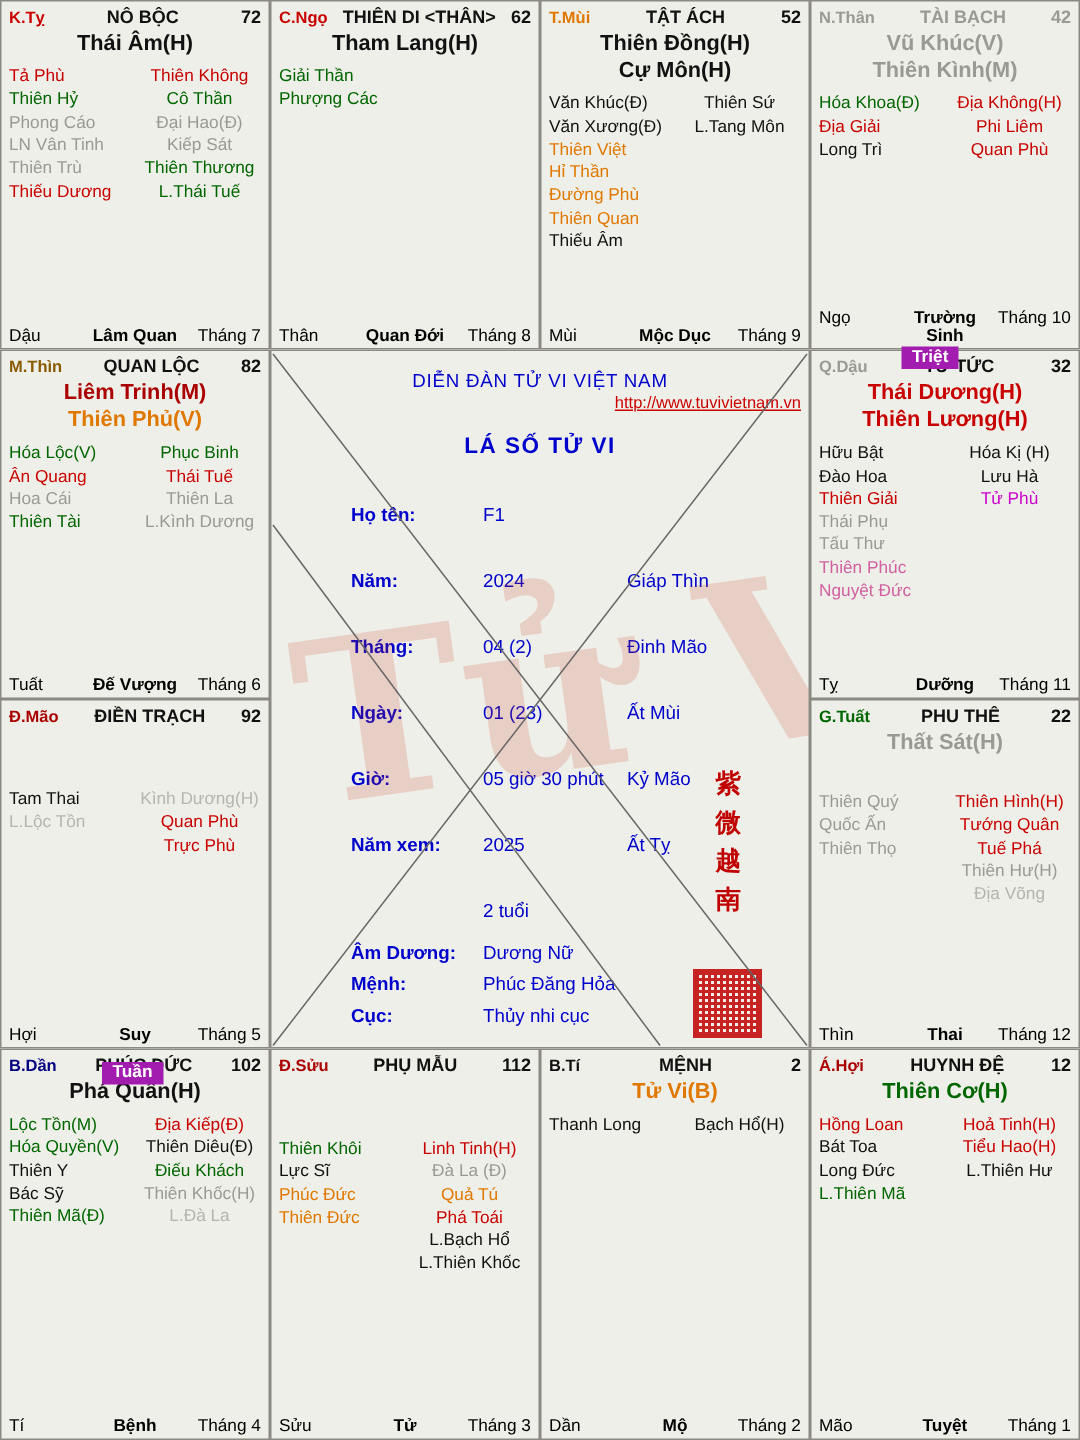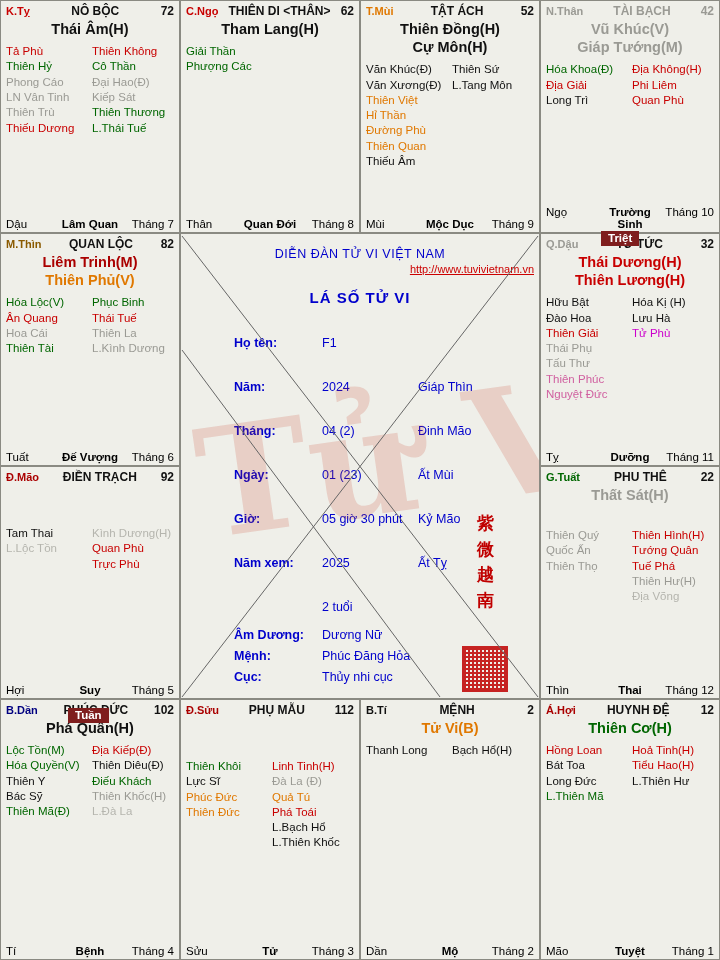--- a/index.html
+++ b/index.html
@@ -39,21 +39,21 @@
   .pnum { font-weight:bold; font-size:12px; }
   
   .mainstars { text-align:center; margin-top:2px; line-height:1.25; }
   .mainstars div { font-weight:bold; font-size:14.5px; }
   
   .cols {
     display:flex; margin-top:6px; gap:4px;
   }
   .col { width:50%; line-height:1.33; }
   .col div { font-size:11.5px; white-space:nowrap; }
-  .colR { text-align:left; }
+  .colR { text-align:center; }
   
   .pfoot {
     position:absolute; left:0; right:0; bottom:2px;
     display:flex; align-items:baseline; font-size:11.5px; padding:0 5px;
   }
   .pfoot .fl { width:32%; text-align:left; }
   .pfoot .fc { width:36%; text-align:center; font-weight:bold; }
   .pfoot .fr { width:32%; text-align:right; }
 
   
@@ -65,21 +65,21 @@
   .c-dkblue { color:#000080; }
   .c-black { color:#111111; }
   .c-gray { color:#9a9a94; }
   .c-ltgray { color:#b5b5ae; }
   .c-pink { color:#d060a0; }
   .c-magenta { color:#cc00cc; }
 
   
   .tag {
     position:absolute;
-    background:#7f1d1d; color:#fff;
+    background:#a21caf; color:#fff;
     font-size:11.5px; font-weight:bold;
     padding:1px 7px 2px 7px;
     z-index:6;
   }
   #tag-triet { left:601px; top:231px; }
   #tag-tuan  { left:68px;  top:708px; }
 
   
   .center-inner { position:relative; width:100%; height:100%; }
   .c-title {
@@ -221,21 +221,21 @@
   </div>
 
   <div class="cell">
     <div class="phead">
       <span class="branch c-gray">N.Thân</span>
       <span class="pname c-gray">TÀI BẠCH</span>
       <span class="pnum c-gray">42</span>
     </div>
     <div class="mainstars">
       <div class="c-gray">Vũ Khúc(V)</div>
-      <div class="c-gray">Giáp Tướng(M)</div>
+      <div class="c-gray">Thiên Kình(M)</div>
     </div>
     <div class="cols">
       <div class="col">
         <div class="c-green">Hóa Khoa(Đ)</div>
         <div class="c-red">Địa Giải</div>
         <div class="c-black">Long Trì</div>
       </div>
       <div class="col colR">
         <div class="c-red">Địa Không(H)</div>
         <div class="c-red">Phi Liêm</div>

